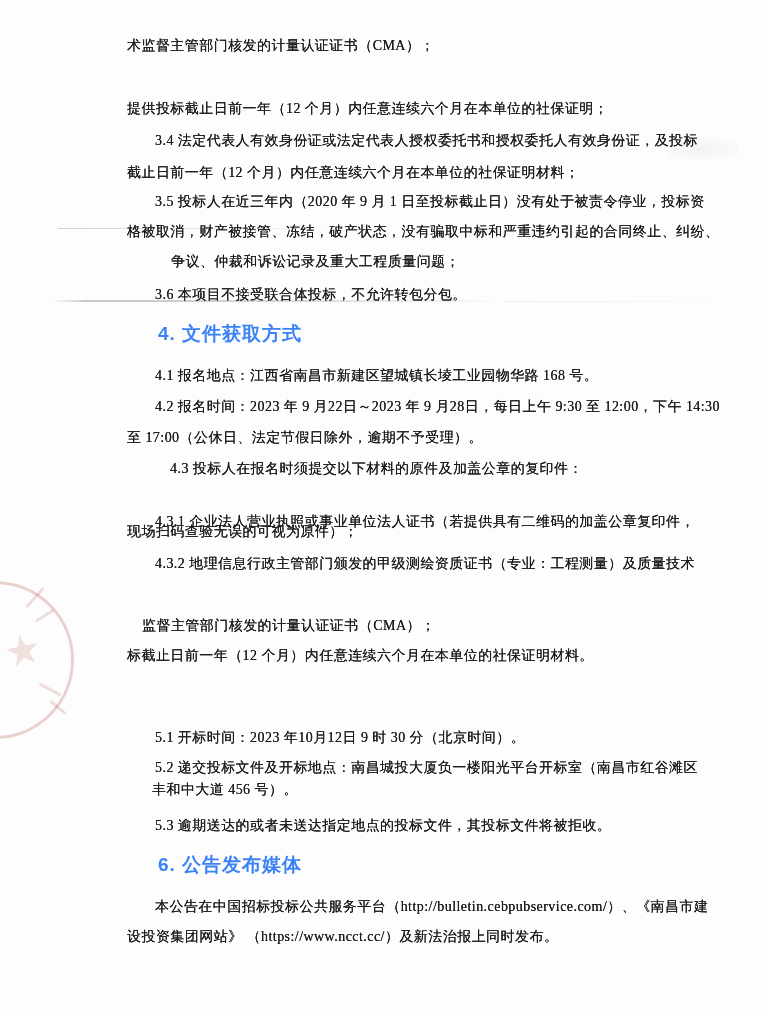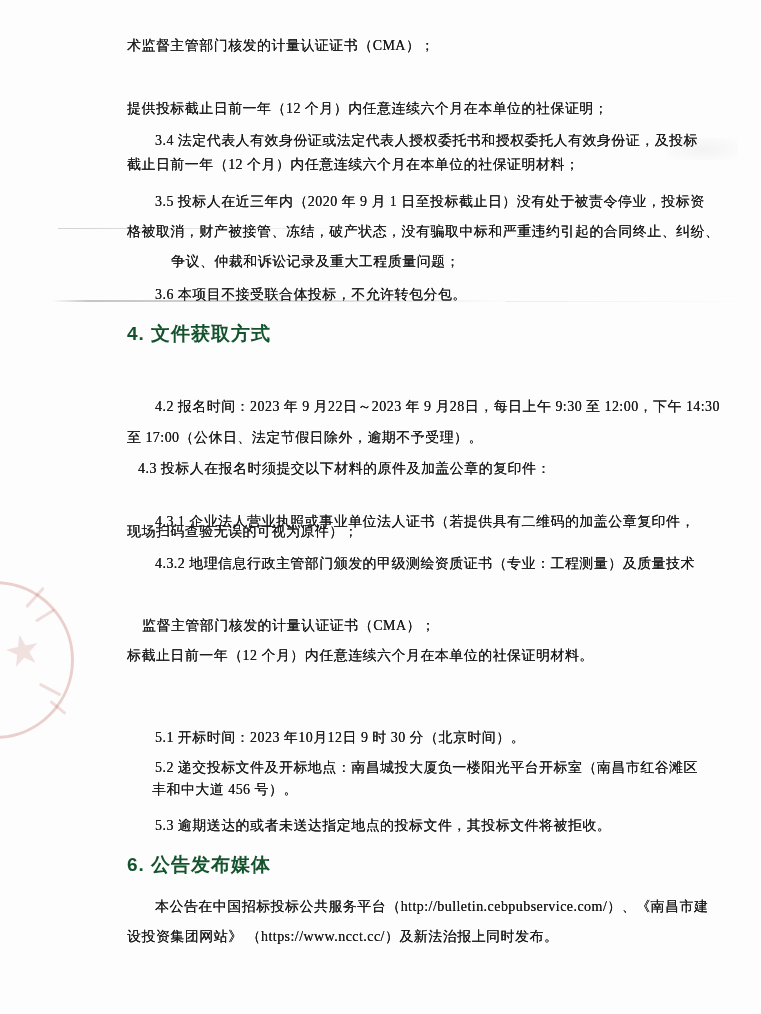--- a/index.html
+++ b/index.html
@@ -22,21 +22,22 @@
     text-shadow: 0 0 0.5px currentColor; 
   }
   .h {
     position: absolute;
     white-space: nowrap;
     font-family: "Liberation Sans", "DejaVu Sans", sans-serif;
     font-weight: 700;
     font-size: 19px;
     line-height: 24px;
     letter-spacing: 1px;
-    color: #14532d;
+    color: #3b82f6;
+    margin-left: 31px;
   }
   
   .stamp {
     position: absolute;
     left: -84px;
     top: 581px;
     width: 152px;
     height: 152px;
     border: 3px solid var(--stamp, rgba(178,80,70,1));
     border-radius: 50%;
@@ -102,31 +103,32 @@
   <div class="stamp-mark mk4"></div>
 
   <div class="crease-2"></div>
   <div class="crease-1"></div>
   <div class="crease-3"></div>
   <div class="smudge"></div>
 
   <div class="t" style="top:36px;  left:127px;">术监督主管部门核发的计量认证证书（CMA）；</div>
   <div class="t" style="top:99px;  left:127px;">提供投标截止日前一年（12 个月）内任意连续六个月在本单位的社保证明；</div>
   <div class="t" style="top:131px; left:155px;">3.4 法定代表人有效身份证或法定代表人授权委托书和授权委托人有效身份证，及投标</div>
-  <div class="t" style="top:155px; left:127px;">截止日前一年（12 个月）内任意连续六个月在本单位的社保证明材料；</div>
+  <div class="t" style="top:163px; left:127px;">截止日前一年（12 个月）内任意连续六个月在本单位的社保证明材料；</div>
   <div class="t" style="top:192px; left:155px;">3.5 投标人在近三年内（2020 年 9 月 1 日至投标截止日）没有处于被责令停业，投标资</div>
   <div class="t" style="top:222px; left:127px;">格被取消，财产被接管、冻结，破产状态，没有骗取中标和严重违约引起的合同终止、纠纷、</div>
   <div class="t" style="top:252px; left:127px;margin-left:44px;">争议、仲裁和诉讼记录及重大工程质量问题；</div>
   <div class="t" style="top:285px; left:155px;">3.6 本项目不接受联合体投标，不允许转包分包。</div>
 
   <div class="h" style="top:322px; left:127px;">4. 文件获取方式</div>
 
+  <div class="t" style="top:366px; left:155px;">4.1 报名地点：江西省南昌市新建区望城镇长堎工业园物华路 168 号。</div>
   <div class="t" style="top:397px; left:155px;">4.2 报名时间：2023 年 9 月22日～2023 年 9 月28日，每日上午 9:30 至 12:00，下午 14:30</div>
   <div class="t" style="top:428px; left:127px;">至 17:00（公休日、法定节假日除外，逾期不予受理）。</div>
-  <div class="t" style="top:459px; left:138px;text-align:right;">4.3 投标人在报名时须提交以下材料的原件及加盖公章的复印件：</div>
+  <div class="t" style="top:459px; left:170px;text-align:right;">4.3 投标人在报名时须提交以下材料的原件及加盖公章的复印件：</div>
   <div class="t" style="top:512px; left:155px;">4.3.1 企业法人营业执照或事业单位法人证书（若提供具有二维码的加盖公章复印件，</div>
   <div class="t" style="top:522px; left:127px;">现场扫码查验无误的可视为原件）；</div>
   <div class="t" style="top:554px; left:155px;">4.3.2 地理信息行政主管部门颁发的甲级测绘资质证书（专业：工程测量）及质量技术</div>
   <div class="t" style="top:584px; left:142px;margin-top:32px;">监督主管部门核发的计量认证证书（CMA）；</div>
   <div class="t" style="top:646px; left:127px;">标截止日前一年（12 个月）内任意连续六个月在本单位的社保证明材料。</div>
 
 
   <div class="t" style="top:728px; left:155px;">5.1 开标时间：2023 年10月12日 9 时 30 分（北京时间）。</div>
   <div class="t" style="top:758px; left:155px;">5.2 递交投标文件及开标地点：南昌城投大厦负一楼阳光平台开标室（南昌市红谷滩区</div>
   <div class="t" style="top:780px; left:127px;margin-left:25px;">丰和中大道 456 号）。</div>

